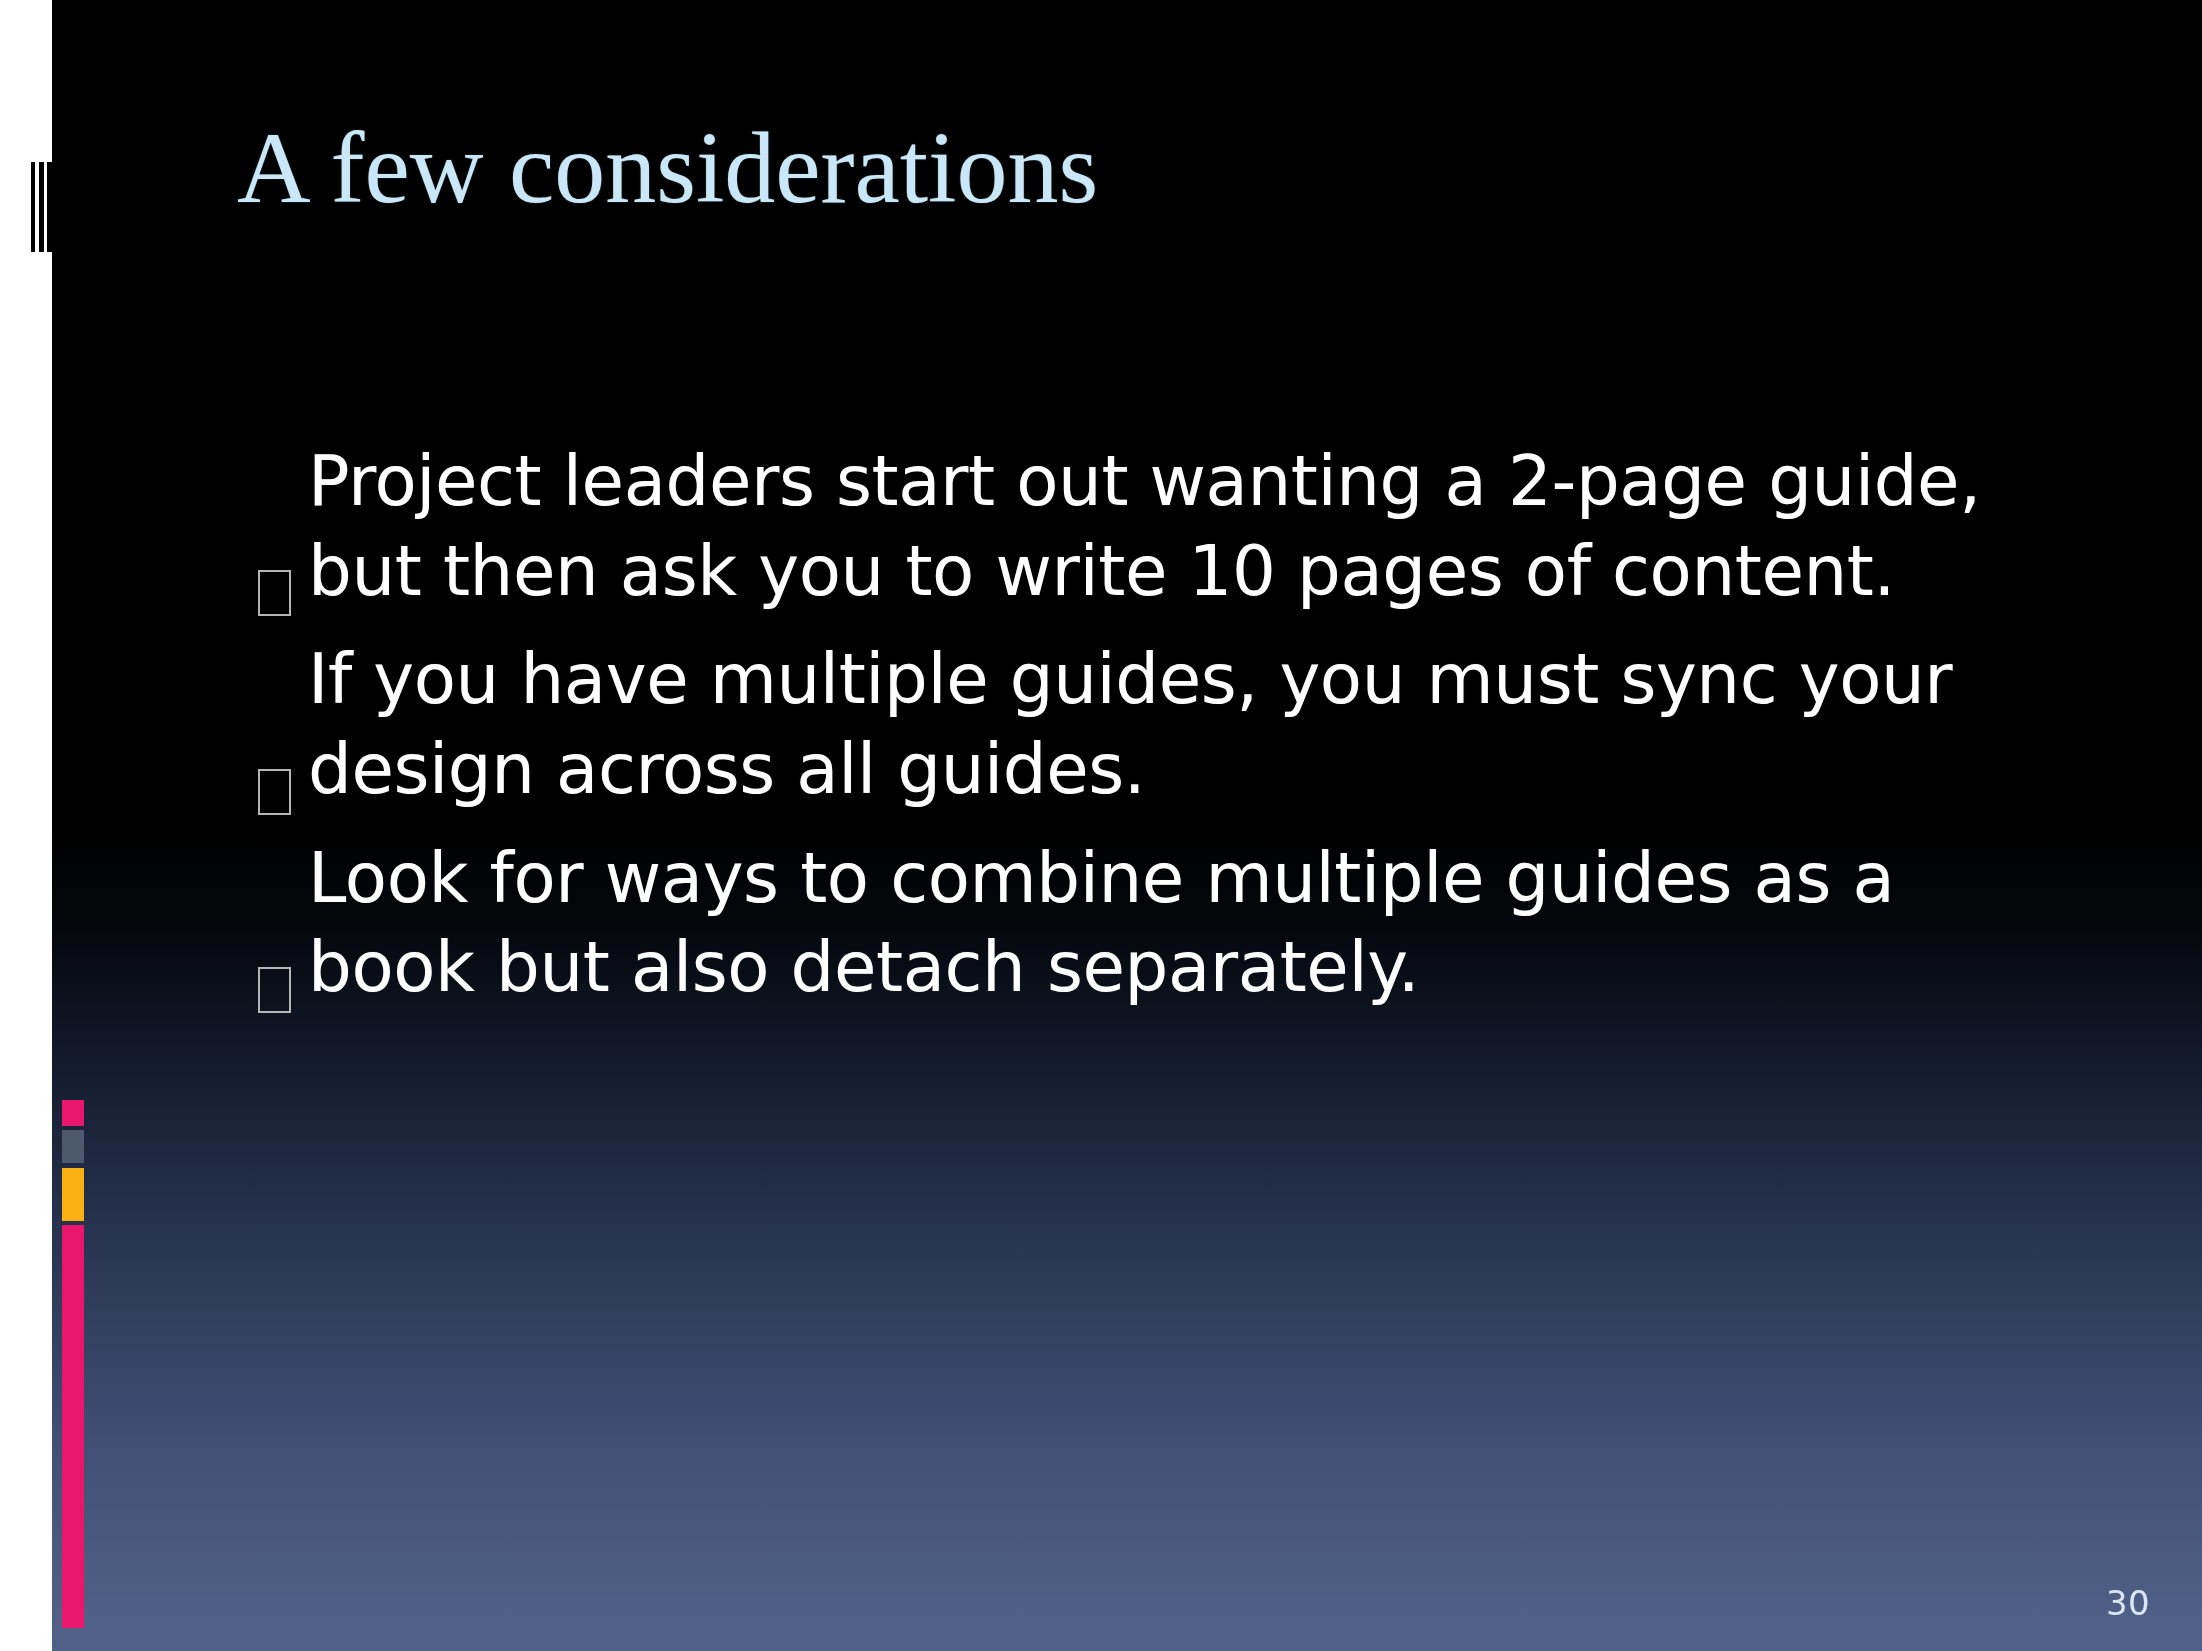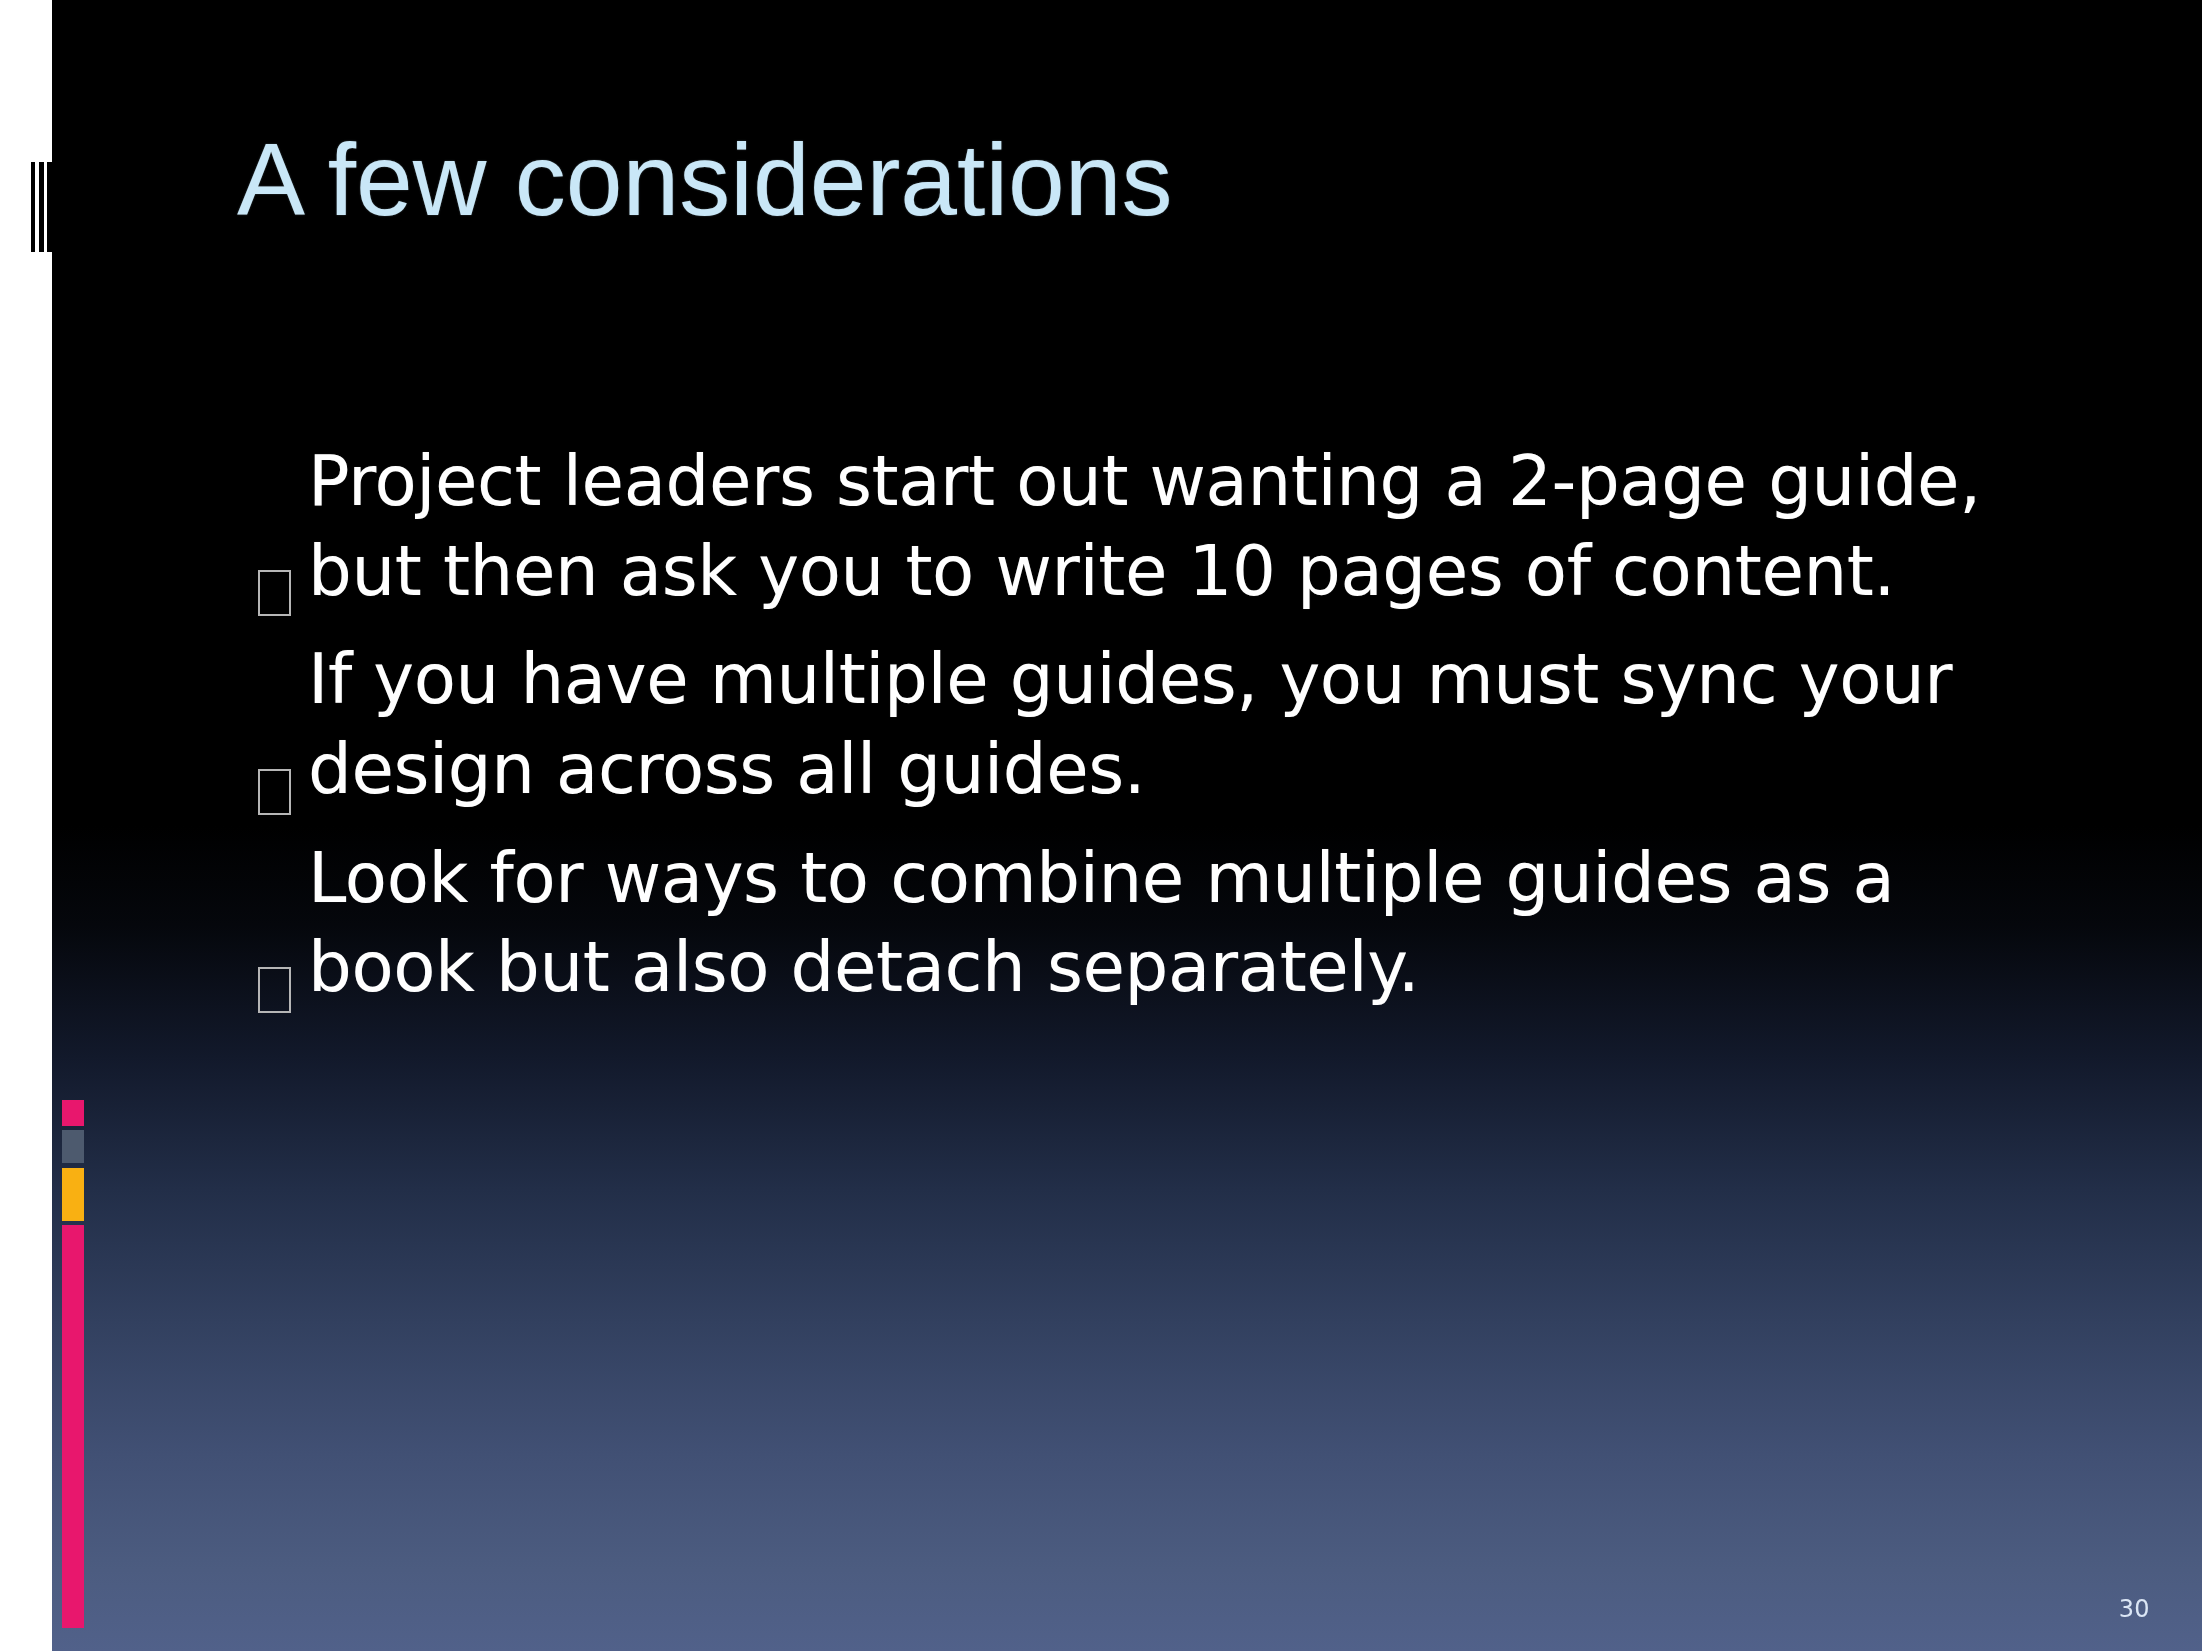--- a/index.html
+++ b/index.html
@@ -79,23 +79,23 @@
   .accent-stack .chip { width: 100%; display: block; }
   .chip.c1 { height: 26px; }
   .chip.c2 { height: 33px; }
   .chip.c3 { height: 53px; }
   .chip.c4 { height: 403px; }
 
   
   .title {
     position: absolute;
     left: 237px;
-    top: 127px;
+    top: 114px;
     z-index: 2;
-    font-family: Liberation Sans, sans-serif;
+    font-family: Liberation Serif, serif;
     font-size: 102px;
     line-height: 1.05;
     letter-spacing: 0px;
     color: #c9e7f7;
     white-space: nowrap;
     text-shadow: 0 0 1.7px rgba(201,231,247,0.35);
   }
 
   
   .body {
@@ -131,21 +131,21 @@
     text-shadow: 0 0 0.9px rgba(255,255,255,0.25);
   }
 
   
   .page-number {
     position: absolute;
     right: 53px;
     bottom: 29px;
     z-index: 2;
     font-family: "DejaVu Sans", sans-serif;
-    font-size: 24px;
+    font-size: 34px;
     color: #dbe6f5;
     letter-spacing: 0.4px;
   }
 </style>
 </head>
 <body>
 
 <div class="slide">
 
   <div class="bg"></div>

